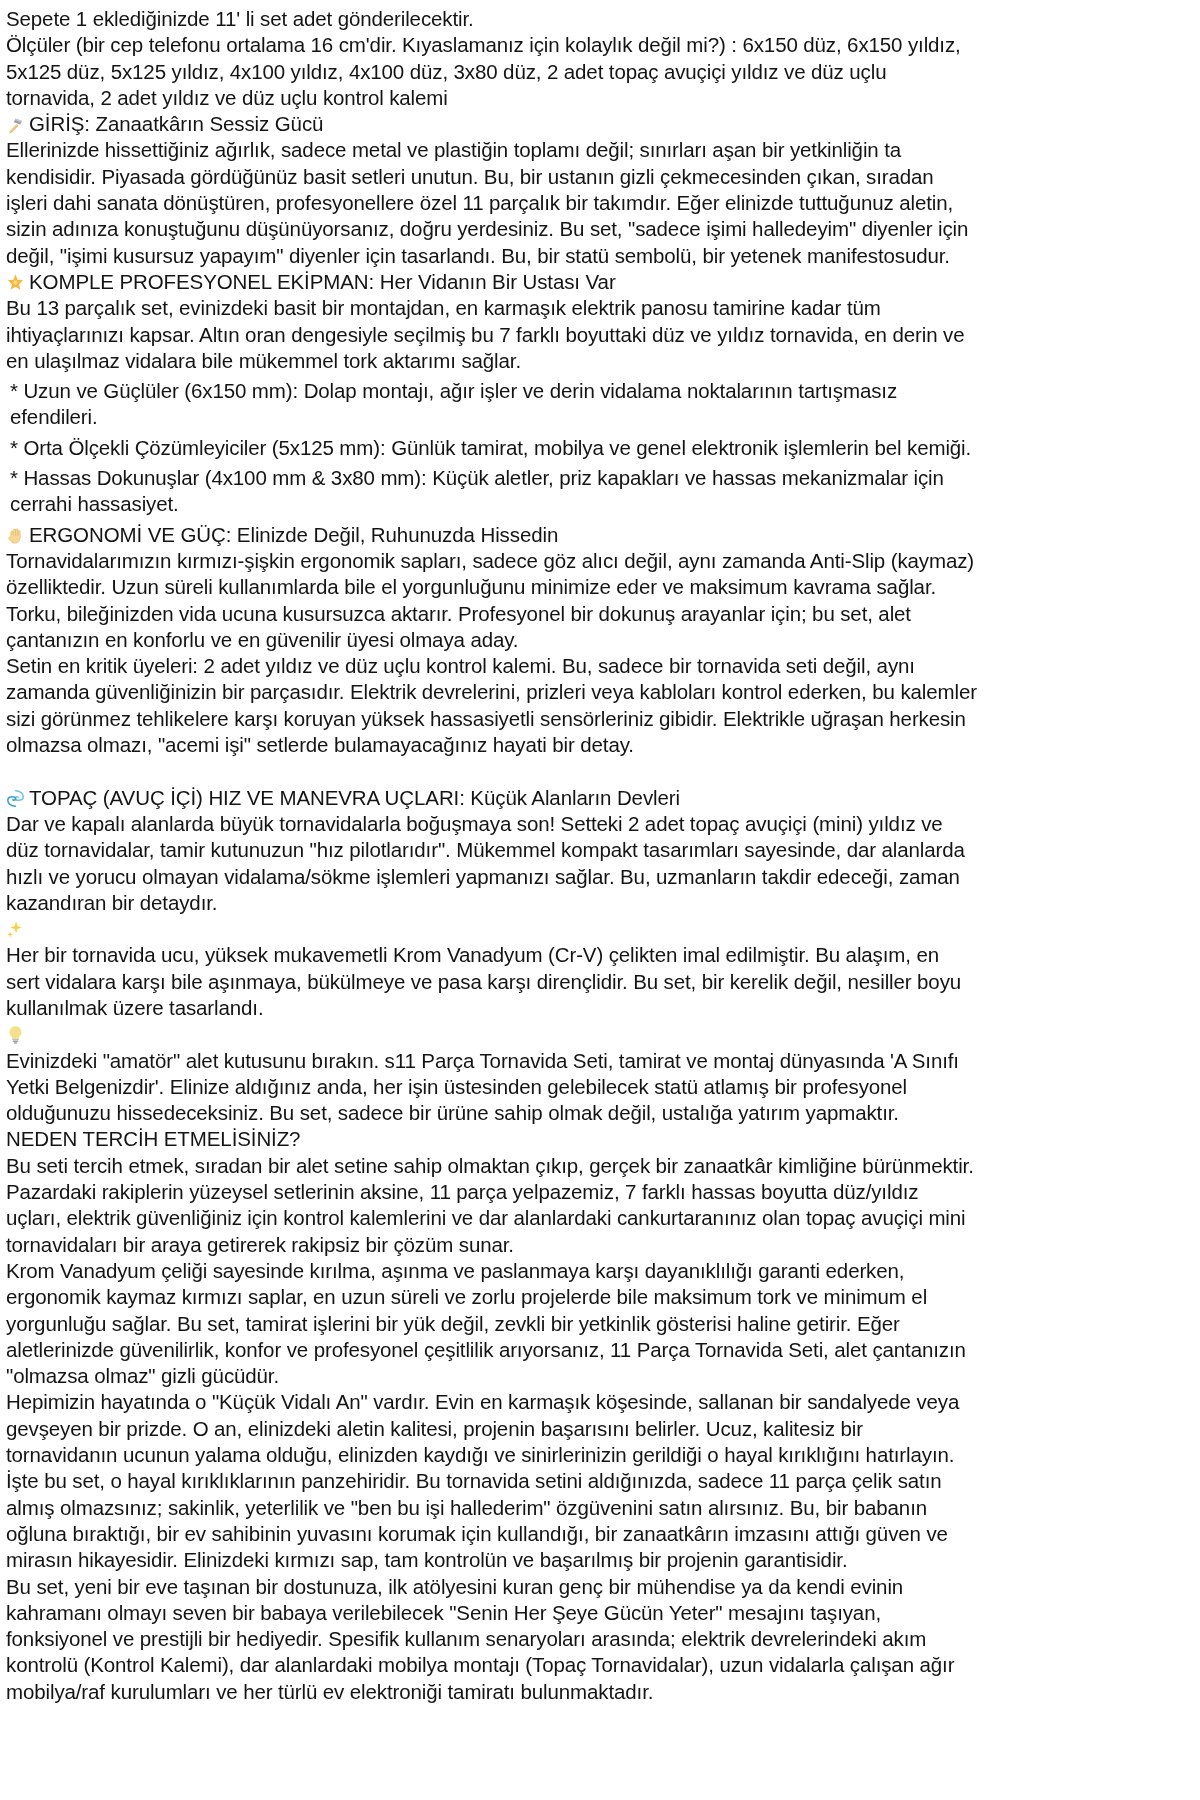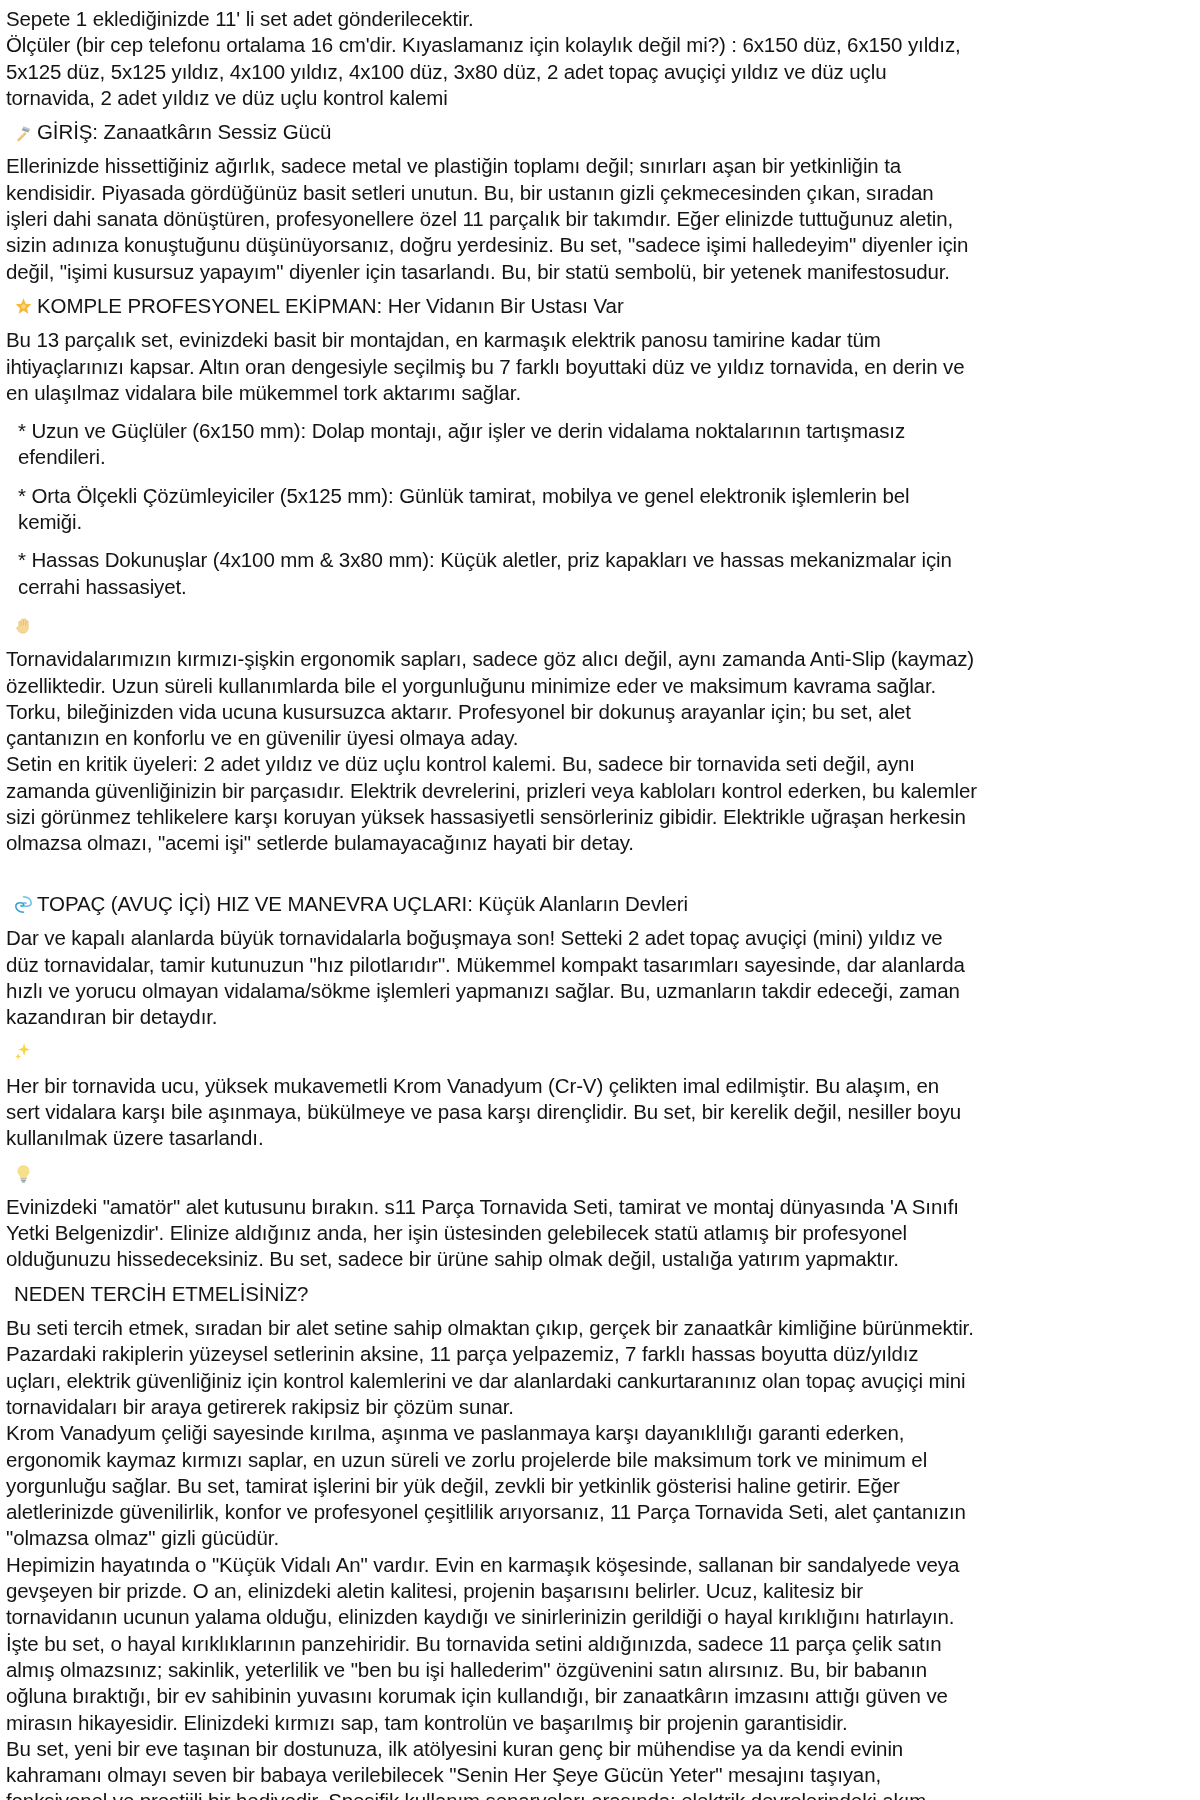--- a/index.html
+++ b/index.html
@@ -27,30 +27,30 @@
     color: #141414;
     margin: 0;
     max-width: 1030px;
     word-wrap: break-word;
   }
   .heading {
     font-size: 20.5px;
     line-height: 26.3px;
     letter-spacing: -0.1px;
     color: #141414;
-    margin: 8px;
+    margin: 0;
     max-width: 1030px;
     font-weight: 400;
   }
   .bullet {
     font-size: 20.5px;
     line-height: 26.3px;
     letter-spacing: -0.12px;
     color: #141414;
-    margin: 12px;
+    margin: 4px;
     max-width: 1030px;
   }
   .spacer-line {
     height: 26.3px;
   }
   
   .ico {
     display: inline-block;
     width: 19px;
     height: 19px;
@@ -76,21 +76,21 @@
     <div class="heading"><span class="ico"><svg viewBox="0 0 32 32">
           <path d="M16 2 L19.6 11.4 L29 12.3 L21.9 18.8 L24.2 28 L16 23 L7.8 28 L10.1 18.8 L3 12.3 L12.4 11.4 Z" fill="#f5b942"></path>
           <circle cx="16" cy="16" r="3.6" fill="#ffd877"></circle>
         </svg></span><span>KOMPLE PROFESYONEL EKİPMAN: Her Vidanın Bir Ustası Var</span></div>
     <div class="para"><span>Bu 13 parçalık set, evinizdeki basit bir montajdan, en karmaşık elektrik panosu tamirine kadar tüm ihtiyaçlarınızı kapsar. Altın oran dengesiyle seçilmiş bu 7 farklı boyuttaki düz ve yıldız tornavida, en derin ve en ulaşılmaz vidalara bile mükemmel tork aktarımı sağlar.</span></div>
     <div class="bullet"><span>* Uzun ve Güçlüler (6x150 mm): Dolap montajı, ağır işler ve derin vidalama noktalarının tartışmasız efendileri.</span></div>
     <div class="bullet"><span>* Orta Ölçekli Çözümleyiciler (5x125 mm): Günlük tamirat, mobilya ve genel elektronik işlemlerin bel kemiği.</span></div>
     <div class="bullet"><span>* Hassas Dokunuşlar (4x100 mm &amp; 3x80 mm): Küçük aletler, priz kapakları ve hassas mekanizmalar için cerrahi hassasiyet.</span></div>
     <div class="heading"><span class="ico"><svg viewBox="0 0 32 32">
           <path d="M8 17 V10.5 a2 2 0 0 1 4 0 V16 V7 a2 2 0 0 1 4 0 V16 V6.5 a2 2 0 0 1 4 0 V16 V9.5 a2 2 0 0 1 4 0 V20 a9 9 0 0 1-9 9 h-1 a8 8 0 0 1-6-3 l-3-4 a2 2 0 0 1 3-3 Z" fill="#f7d794" stroke="#e2b76a" stroke-width="0.8"></path>
-        </svg></span></div>
+        </svg></span><span>ERGONOMİ VE GÜÇ: Elinizde Değil, Ruhunuzda Hissedin</span></div>
     <div class="para"><span>Tornavidalarımızın kırmızı-şişkin ergonomik sapları, sadece göz alıcı değil, aynı zamanda Anti-Slip (kaymaz) özelliktedir. Uzun süreli kullanımlarda bile el yorgunluğunu minimize eder ve maksimum kavrama sağlar. Torku, bileğinizden vida ucuna kusursuzca aktarır. Profesyonel bir dokunuş arayanlar için; bu set, alet çantanızın en konforlu ve en güvenilir üyesi olmaya aday.</span></div>
     <div class="para"><span>Setin en kritik üyeleri: 2 adet yıldız ve düz uçlu kontrol kalemi. Bu, sadece bir tornavida seti değil, aynı zamanda güvenliğinizin bir parçasıdır. Elektrik devrelerini, prizleri veya kabloları kontrol ederken, bu kalemler sizi görünmez tehlikelere karşı koruyan yüksek hassasiyetli sensörleriniz gibidir. Elektrikle uğraşan herkesin olmazsa olmazı, "acemi işi" setlerde bulamayacağınız hayati bir detay.</span></div>
     <div class="spacer-line"></div>
     <div class="heading"><span class="ico"><svg viewBox="0 0 32 32">
           <path d="M16 3 C24 3 29 8 29 13 C29 17 25 19 21 19 C18 19 16 17.5 16 15.5 C16 13.8 17.3 13 18.6 13 C19.6 13 20.3 13.6 20.3 14.4" fill="none" stroke="#6fc3e8" stroke-width="2.6" stroke-linecap="round"></path>
           <path d="M16 29 C8 29 3 24 3 19 C3 15 7 13 11 13 C14 13 16 14.5 16 16.5 C16 18.2 14.7 19 13.4 19 C12.4 19 11.7 18.4 11.7 17.6" fill="none" stroke="#3c9fd6" stroke-width="2.6" stroke-linecap="round"></path>
         </svg></span><span>TOPAÇ (AVUÇ İÇİ) HIZ VE MANEVRA UÇLARI: Küçük Alanların Devleri</span></div>
     <div class="para"><span>Dar ve kapalı alanlarda büyük tornavidalarla boğuşmaya son! Setteki 2 adet topaç avuçiçi (mini) yıldız ve düz tornavidalar, tamir kutunuzun "hız pilotlarıdır". Mükemmel kompakt tasarımları sayesinde, dar alanlarda hızlı ve yorucu olmayan vidalama/sökme işlemleri yapmanızı sağlar. Bu, uzmanların takdir edeceği, zaman kazandıran bir detaydır.</span></div>
     <div class="heading"><span class="ico"><svg viewBox="0 0 32 32">
           <path d="M17 2 L19.5 10 L27 12.5 L19.5 15 L17 23 L14.5 15 L7 12.5 L14.5 10 Z" fill="#f8d44c"></path>

